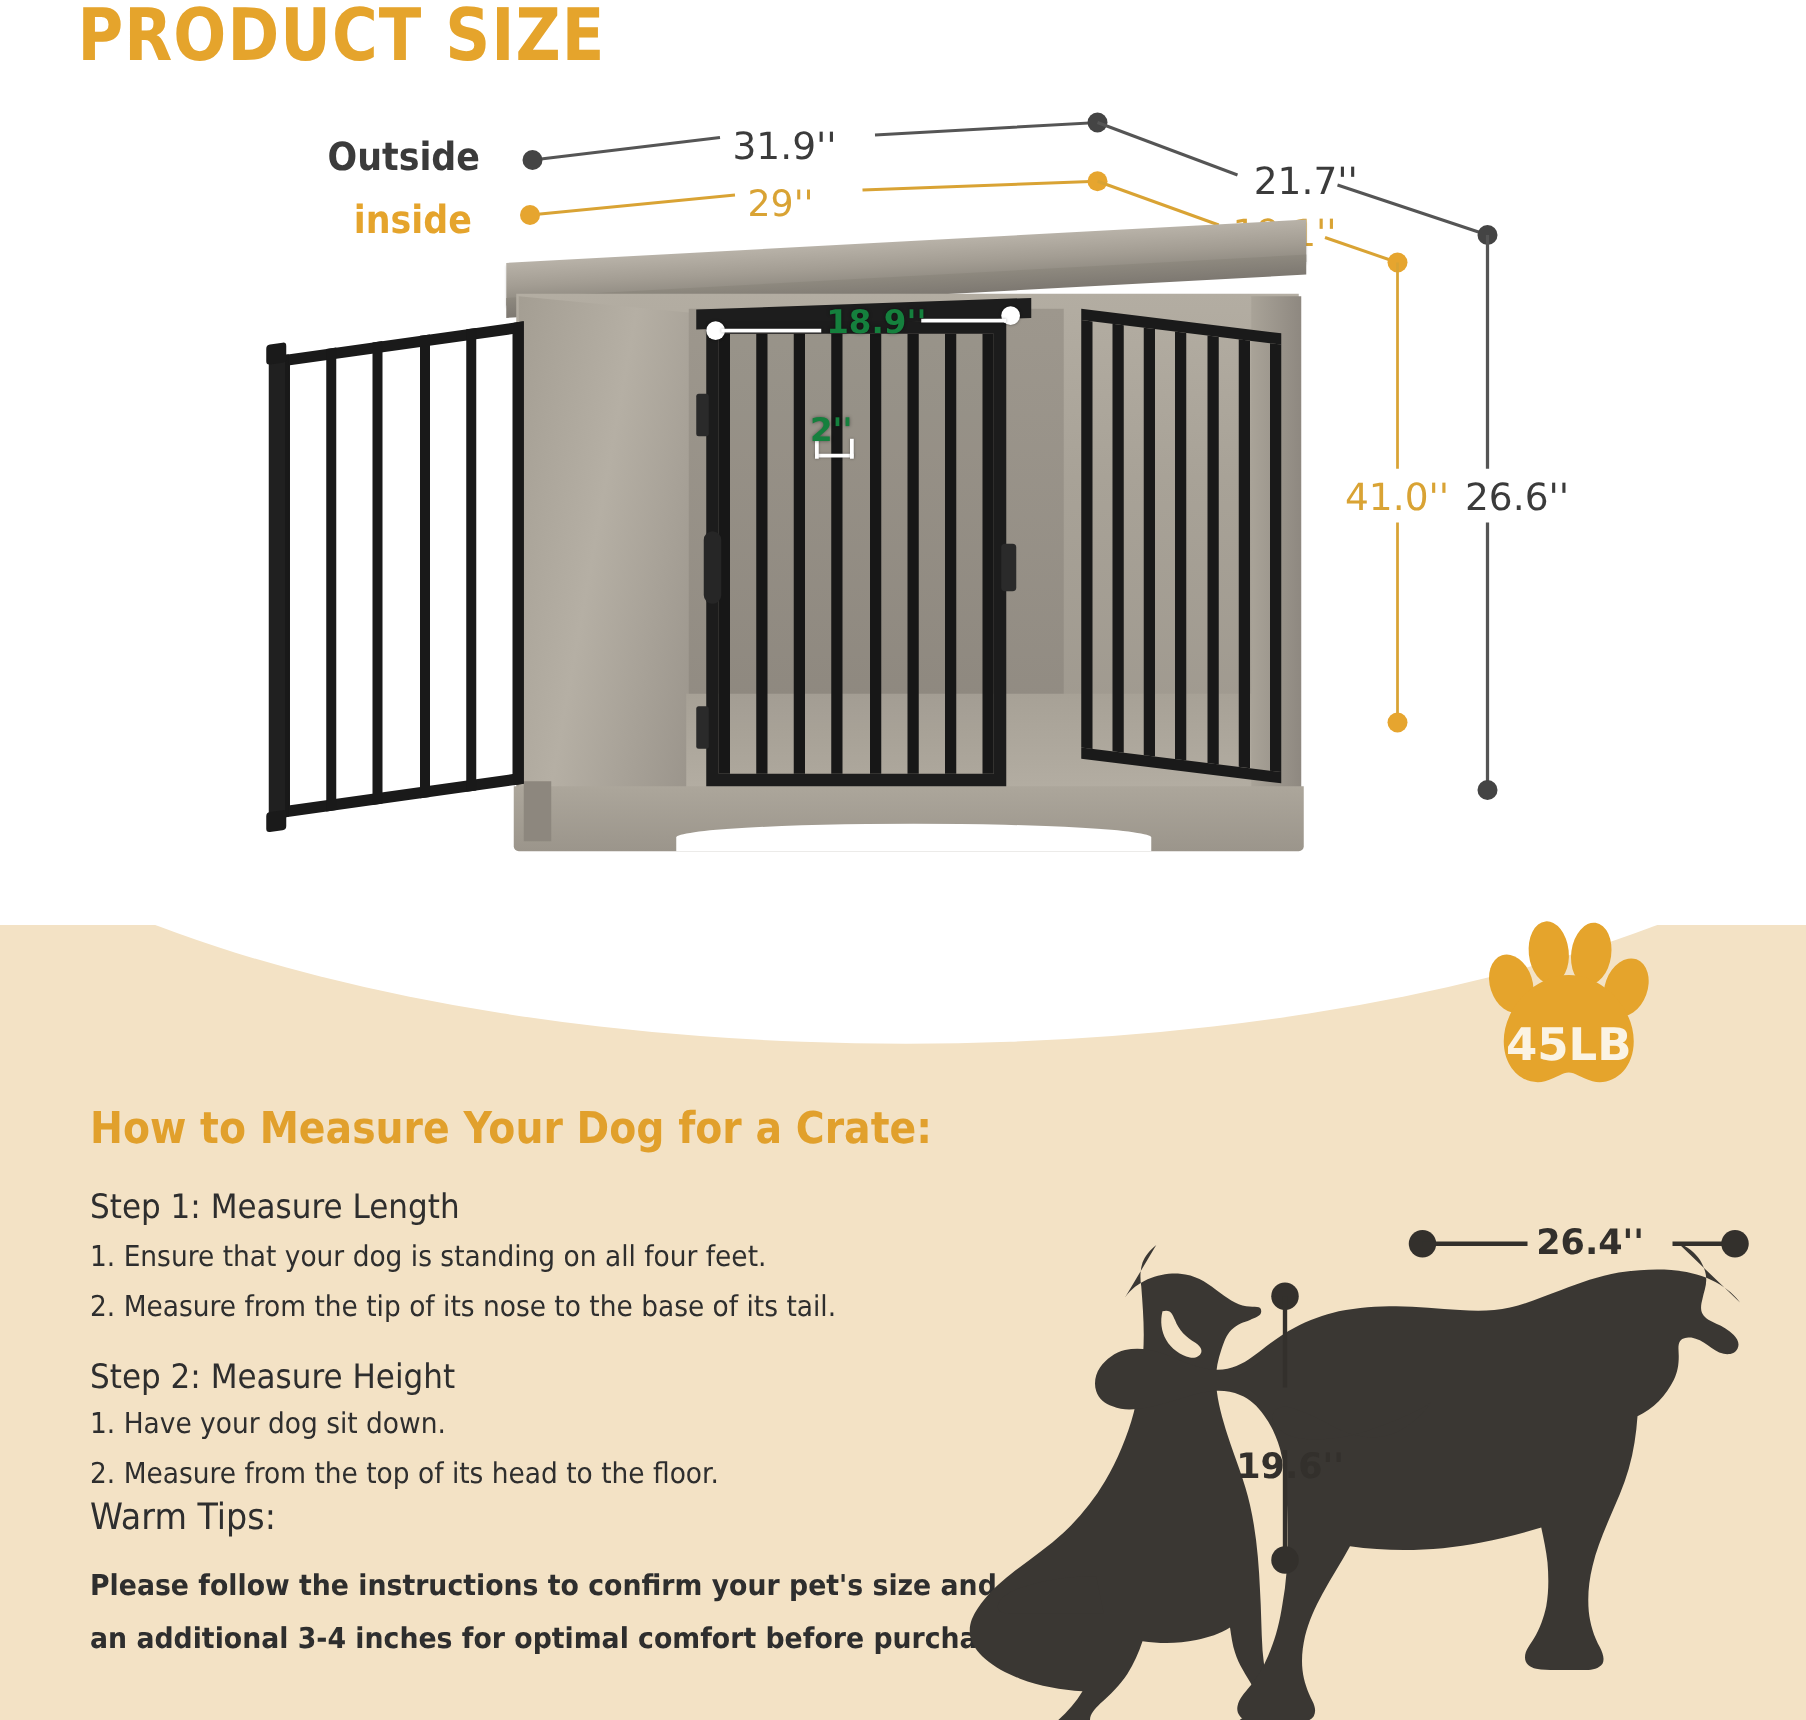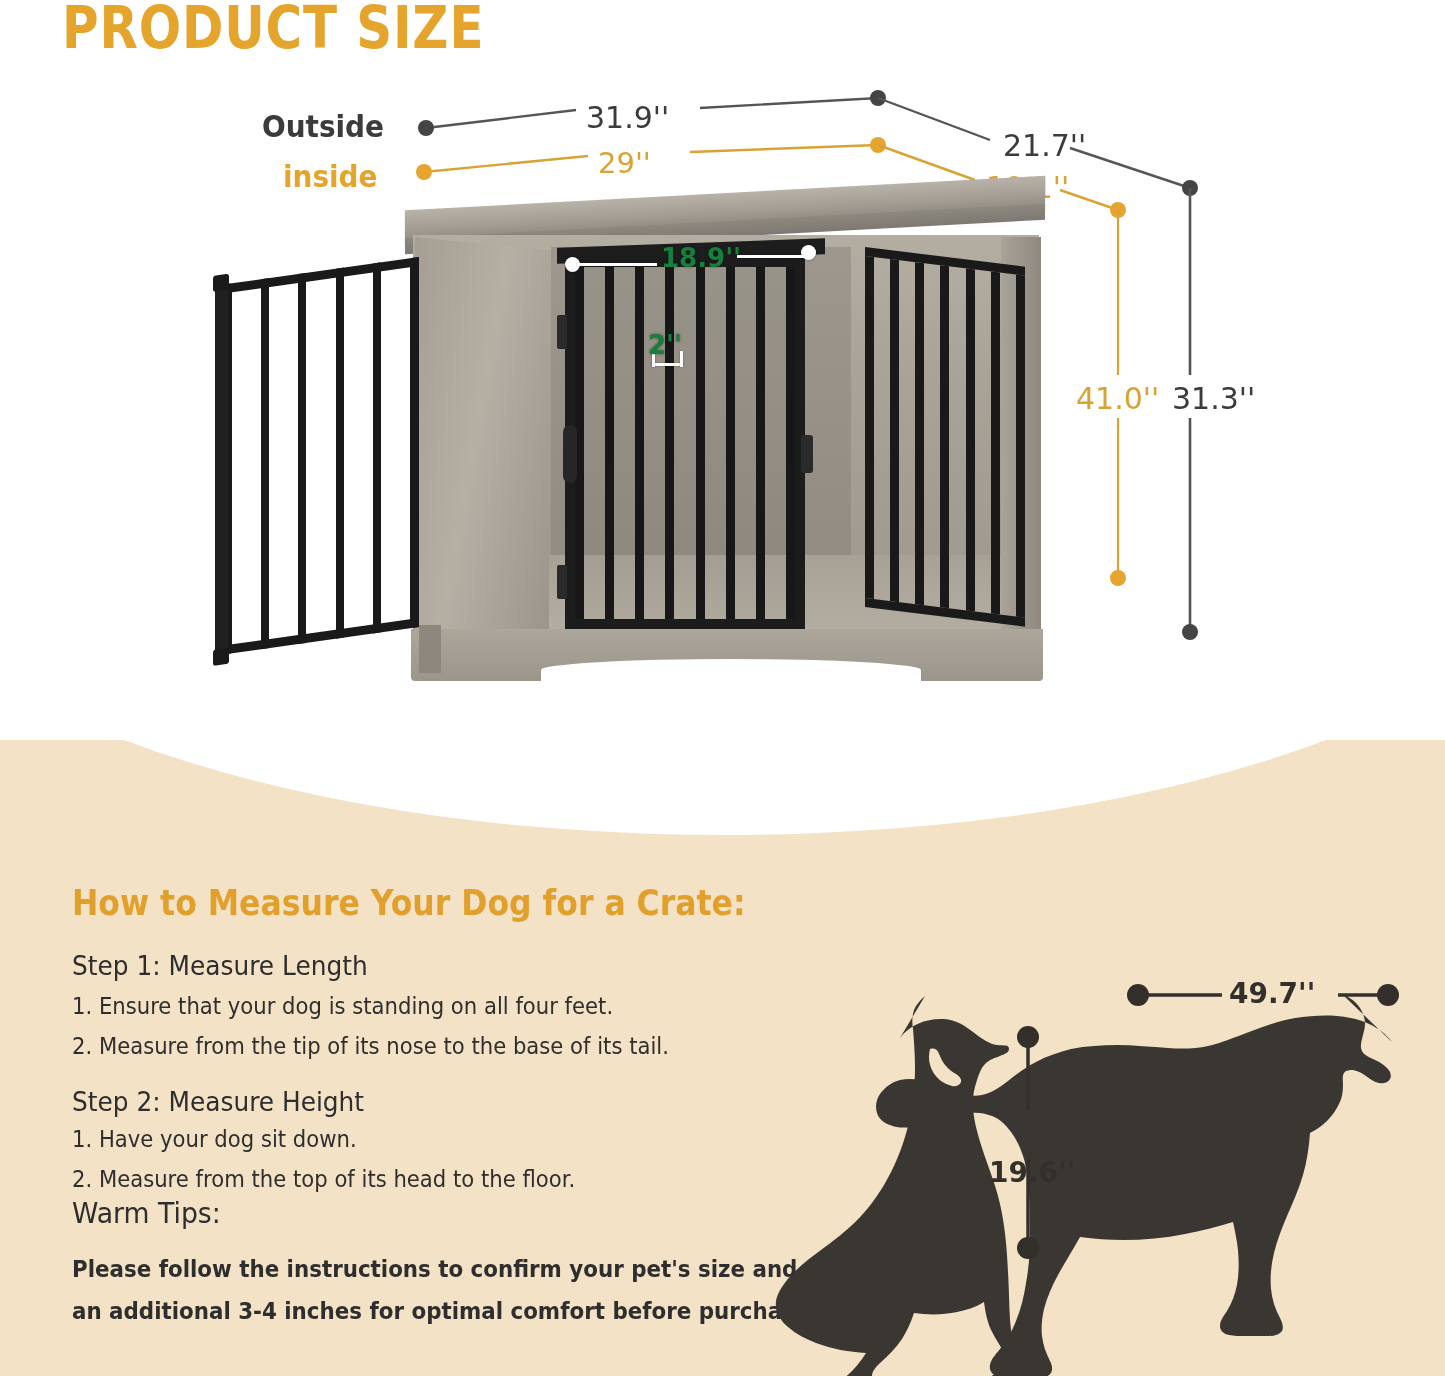--- a/index.html
+++ b/index.html
@@ -276,21 +276,21 @@
     </svg>
 
     <div class="lbl-outside">Outside</div>
     <div class="lbl-inside">inside</div>
 
     <div class="dim dark d-319">31.9''</div>
     <div class="dim gold d-29">29''</div>
     <div class="dim dark d-217">21.7''</div>
     <div class="dim gold d-191">19.1''</div>
     <div class="dim gold d-226">41.0''</div>
-    <div class="dim dark d-266">31.3''</div>
+    <div class="dim dark d-266">26.6''</div>
 
     <div class="product">
 
       <div class="top-slab"></div>
       <div class="top-slab-face"></div>
 
       <div class="carcass"></div>
       <div class="inner-left"></div>
       <div class="inner-back"></div>
       <div class="inner-floor"></div>
@@ -348,20 +348,30 @@
 
       <div class="wline" style="left:447px; top:178px; width:31px;"></div>
       <div class="wline" style="left:447px; top:166px; width:3px; height:16px;"></div>
       <div class="wline" style="left:475px; top:166px; width:3px; height:16px;"></div>
     </div>
 
     <div class="dim white d-189">18.9''</div>
     <div class="dim white d-2">2''</div>
   </div>
 
+  <div class="paw">
+    <svg viewBox="0 0 150 150" width="150" height="150">
+      <ellipse cx="33" cy="55" rx="17" ry="24" fill="#e5a42c" transform="rotate(-18 33 55)"></ellipse>
+      <ellipse cx="63" cy="30" rx="16" ry="25" fill="#e5a42c" transform="rotate(-6 63 30)"></ellipse>
+      <ellipse cx="97" cy="31" rx="16" ry="25" fill="#e5a42c" transform="rotate(8 97 31)"></ellipse>
+      <ellipse cx="125" cy="58" rx="17" ry="24" fill="#e5a42c" transform="rotate(20 125 58)"></ellipse>
+      <path d="M79 48 C106 48 131 74 131 101 C131 124 114 137 98 133 C88 130 84 126 79 126 C74 126 70 130 60 133 C44 137 27 124 27 101 C27 74 52 48 79 48 Z" fill="#e5a42c"></path>
+      <text x="79" y="116" font-family="DejaVu Sans, sans-serif" font-size="36" font-weight="bold" fill="#fbf3e3" text-anchor="middle">45LB</text>
+    </svg>
+  </div>
 
   <div class="howto">How to Measure Your Dog for a Crate:</div>
 
   <div class="step-h s1h">Step 1: Measure Length</div>
   <div class="step-b s1a">1. Ensure that your dog is standing on all four feet.</div>
   <div class="step-b s1b">2. Measure from the tip of its nose to the base of its tail.</div>
 
   <div class="step-h s2h">Step 2: Measure Height</div>
   <div class="step-b s2a">1. Have your dog sit down.</div>
   <div class="step-b s2b">2. Measure from the top of its head to the floor.</div>
@@ -432,15 +442,15 @@
 
     <g>
       <circle cx="1138" cy="995" r="11" fill="#33302c"></circle>
       <line x1="1138" y1="995" x2="1222" y2="995" stroke="#33302c" stroke-width="3.5"></line>
       <line x1="1338" y1="995" x2="1388" y2="995" stroke="#33302c" stroke-width="3.5"></line>
       <circle cx="1388" cy="995" r="11" fill="#33302c"></circle>
     </g>
   </svg>
 
   <div class="dogdim dd-196">19.6''</div>
-  <div class="dogdim dd-264">49.7''</div>
+  <div class="dogdim dd-264">26.4''</div>
 
 </div>
 
 </body></html>

